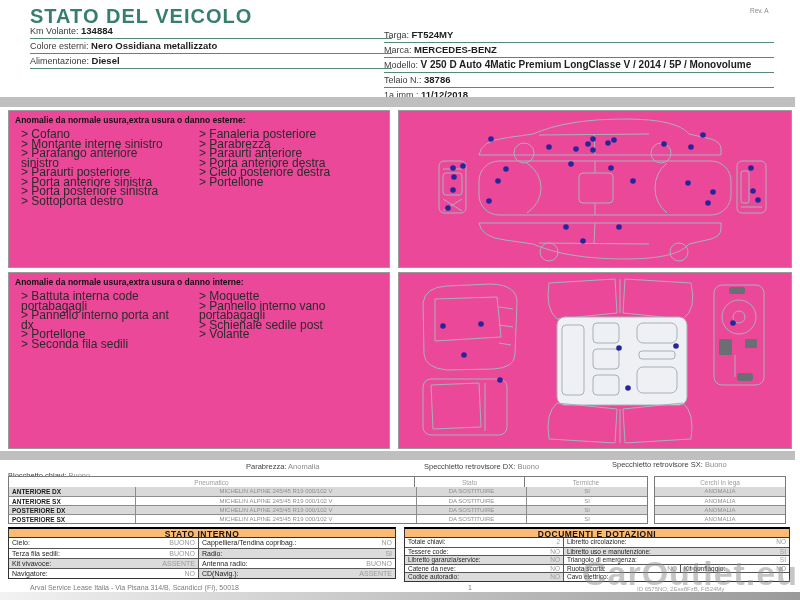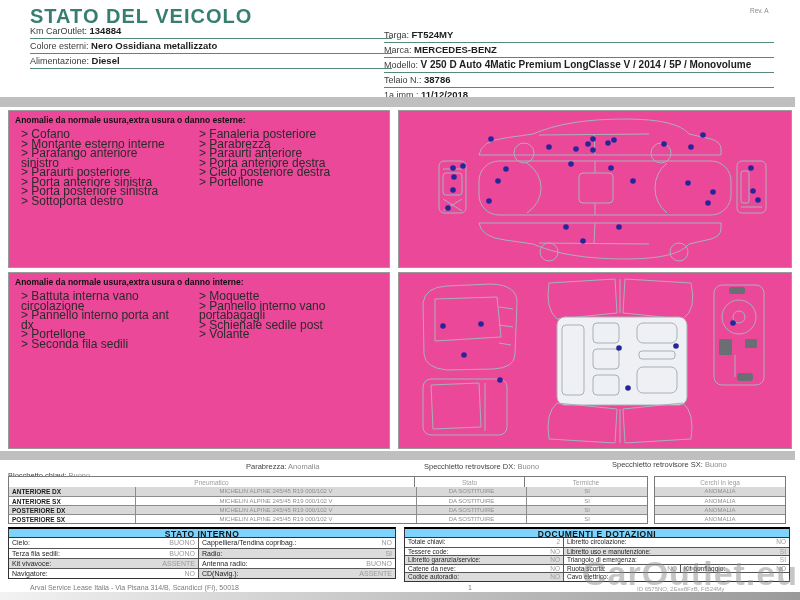--- a/index.html
+++ b/index.html
@@ -38,21 +38,21 @@
   .trow:first-child{border-top:none;}
   .trow.shade{background:#d9d9d9;}
   .tc{box-sizing:border-box;overflow:hidden;white-space:nowrap;}
   .tc.pos{width:127px;font-size:6.5px;font-weight:bold;color:#1e1e1e;padding-left:3px;border-right:1px solid #8d8d8d;}
   .tc.spec{width:281px;font-size:6px;color:#8f8f8f;text-align:center;border-right:1px solid #8d8d8d;}
   .tc.stato{width:110px;font-size:6px;color:#8f8f8f;text-align:center;border-right:1px solid #8d8d8d;}
   .tc.term{width:120px;font-size:6px;color:#8f8f8f;text-align:center;}
   .tc.cer{width:130px;font-size:6px;color:#8f8f8f;text-align:center;}
   
   .btable{position:absolute;top:527px;box-sizing:border-box;}
-  .bhead{height:11px;line-height:11px;background:#7dd3fc;border:1px solid #333;border-top:2px solid #000;
+  .bhead{height:11px;line-height:11px;background:#fdba74;border:1px solid #333;border-top:2px solid #000;
          box-sizing:border-box;text-align:center;font-weight:bold;font-size:8.5px;color:#111;letter-spacing:.5px;}
   .brows{border:1px solid #333;border-top:none;box-sizing:border-box;background:#fff;}
   .brow{display:flex;border-top:1px solid #555;box-sizing:border-box;}
   .brow:first-child{border-top:none;}
   .bcell{display:flex;justify-content:space-between;box-sizing:border-box;padding:0 3px;overflow:hidden;white-space:nowrap;}
   .bcell.shade{background:#dcdcdc;}
   .bl{color:#1f1f1f;}
   .bv{color:#9a9a9a;}
   .lt .brow{height:10px;line-height:10px;font-size:7px;}
   .lt .bcell.c1{width:190px;border-right:1px solid #555;}
@@ -72,41 +72,41 @@
 </style>
 </head>
 <body>
 
 <div id="page">
 
   <div class="abs" id="doc-title">STATO DEL VEICOLO</div>
   <div class="abs" id="rev">Rev. A</div>
 
   <div class="hfields" style="left:30px;top:24px;width:362px;">
-    <div class="fld"><span>Km CarOutlet:</span> <b>134884</b></div>
+    <div class="fld"><span>Km Volante:</span> <b>134884</b></div>
     <div class="fld"><span>Colore esterni:</span> <b>Nero Ossidiana metallizzato</b></div>
     <div class="fld"><span>Alimentazione:</span> <b>Diesel</b></div>
   </div>
 
   <div class="hfields" style="left:384px;top:28px;width:390px;">
     <div class="fld"><span>Targa:</span> <b>FT524MY</b></div>
     <div class="fld"><span>Marca:</span> <b>MERCEDES-BENZ</b></div>
     <div class="fld" style="white-space:normal;"><span>Modello:</span> <b style="font-size:10px;">V 250 D Auto 4Matic Premium LongClasse V / 2014 / 5P / Monovolume</b></div>
     <div class="fld"><span>Telaio N.:</span> <b>38786</b></div>
     <div class="fld"><span>1a imm.:</span> <b>11/12/2018</b></div>
   </div>
 
   <div class="abs graybar" style="top:97px;"></div>
 
   <div class="panel" style="left:8px;top:110px;width:382px;height:158px;">
     <div class="panel-title">Anomalie da normale usura,extra usura o danno esterne:</div>
     <div class="cols">
       <ul class="lst c1">
         <li>Cofano</li>
-        <li>Montante esterno interne</li>
+        <li>Montante interne sinistro</li>
         <li>Parafango anteriore sinistro</li>
         <li>Paraurti posteriore</li>
         <li>Porta anteriore sinistra</li>
         <li>Porta posteriore sinistra</li>
         <li>Sottoporta destro</li>
       </ul>
       <ul class="lst">
         <li>Fanaleria posteriore</li>
         <li>Parabrezza</li>
         <li>Paraurti anteriore</li>
@@ -189,21 +189,21 @@
           <circle class="dot" cx="184" cy="130" r="2.8"></circle>
         <circle class="dot" cx="220" cy="116" r="2.8"></circle>
       </g>
     </svg>
   </div>
 
   <div class="panel" style="left:8px;top:272px;width:382px;height:177px;">
     <div class="panel-title">Anomalie da normale usura,extra usura o danno interne:</div>
     <div class="cols">
       <ul class="lst c1">
-        <li>Battuta interna vano circolazione</li>
+        <li>Battuta interna code portabagagli</li>
         <li>Pannello interno porta ant dx</li>
         <li>Portellone</li>
         <li>Seconda fila sedili</li>
       </ul>
       <ul class="lst">
         <li>Moquette</li>
         <li>Pannello interno vano portabagagli</li>
         <li>Schienale sedile post</li>
         <li>Volante</li>
       </ul>

